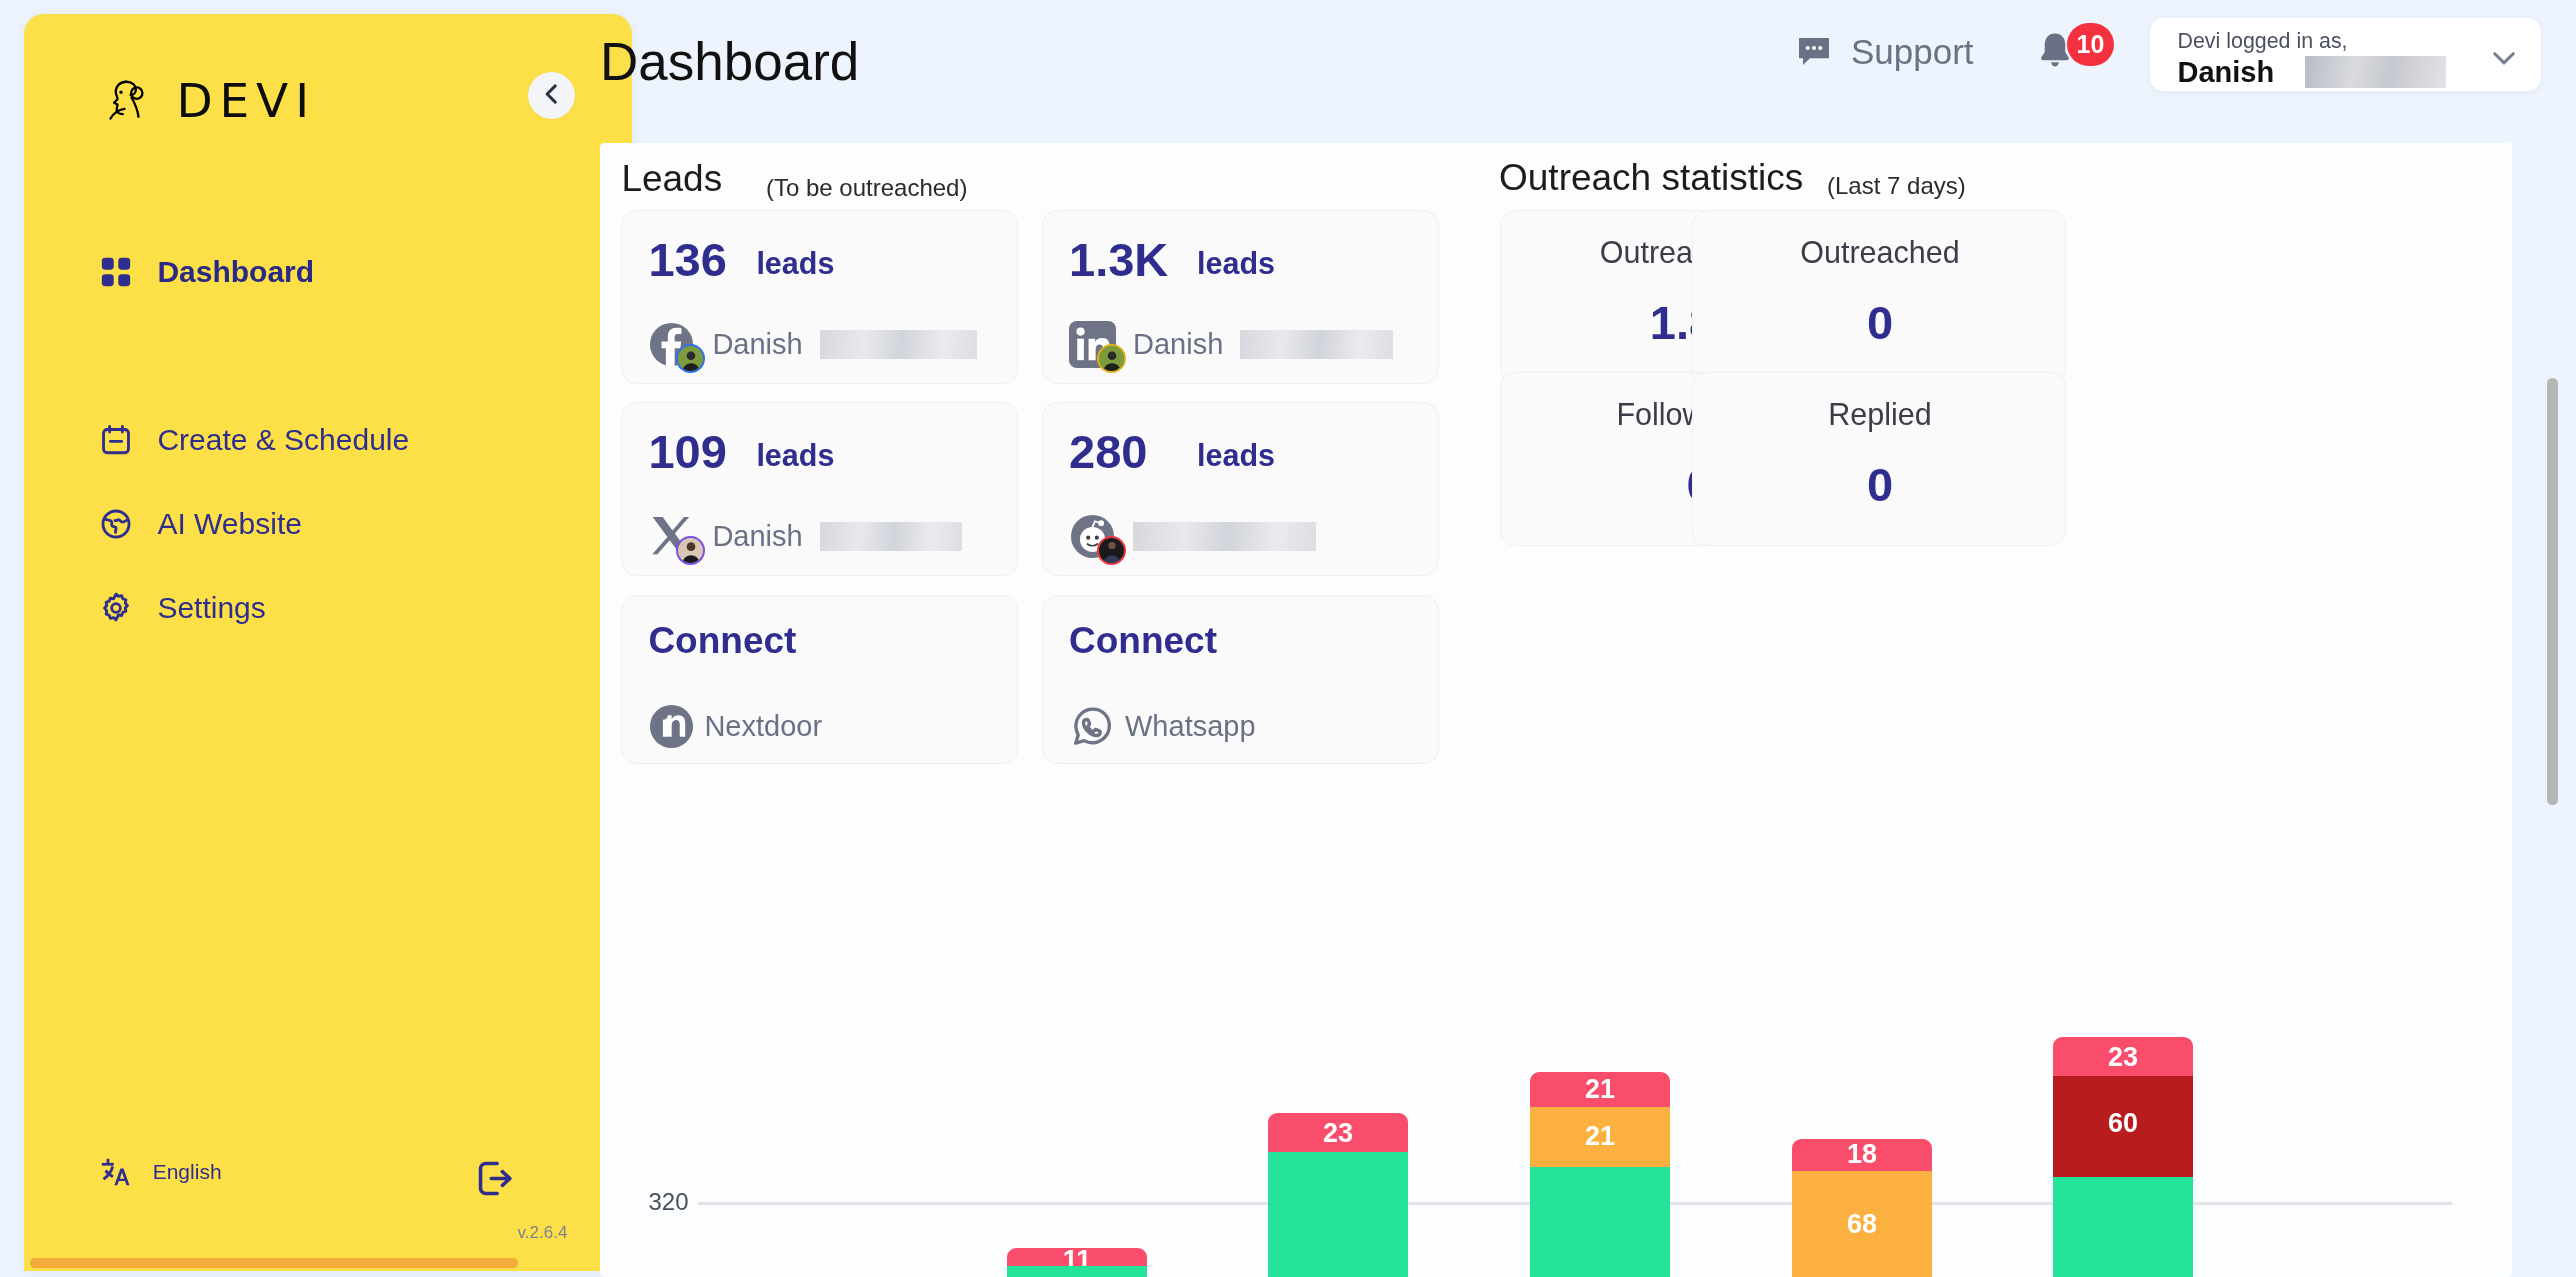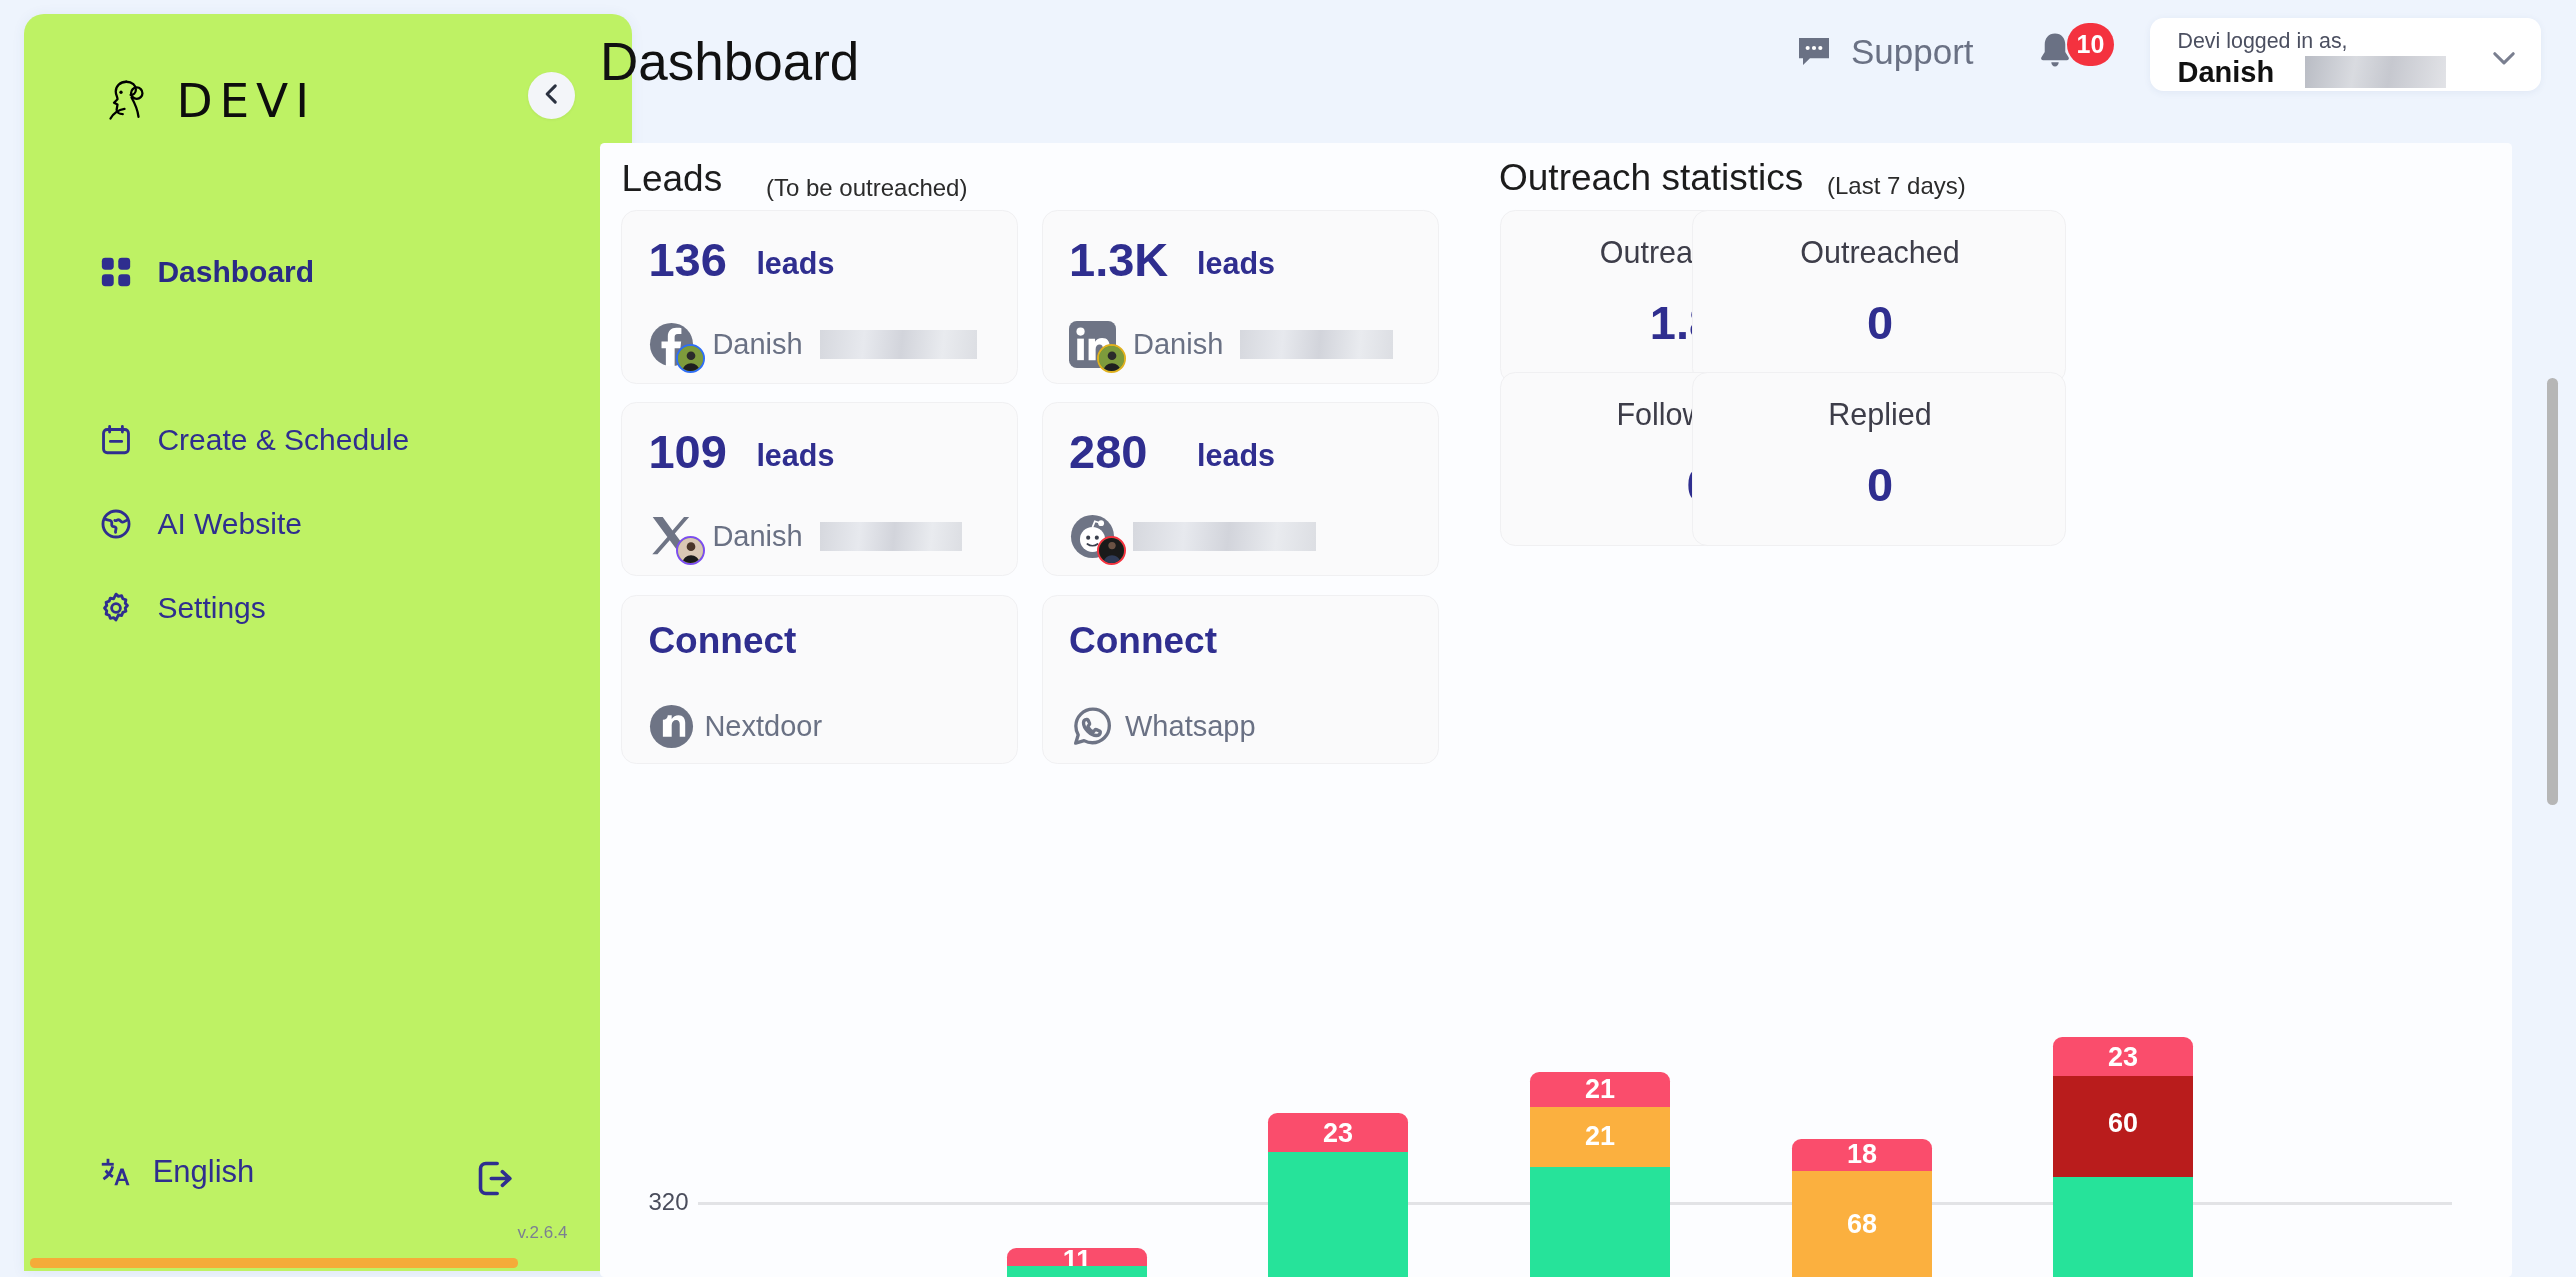--- a/index.html
+++ b/index.html
@@ -7,40 +7,40 @@
   body {
     font-family:"Liberation Sans", sans-serif;
     background:#eef4fd;
     position:relative;
   }
 
   
   #sidebar {
     position:absolute; left:24.4px; top:13.7px;
     width:608px; height:1257px;
-    background:#bef264;
+    background:#fde047;
     border-radius:20px 20px 0 0;
     box-shadow:0 1.5px 13.7px rgba(60,80,140,.07);
     overflow:hidden;
   }
   #logo-row { position:absolute; left:76px; top:59px; display:flex; align-items:center; gap:20px; }
   #logo-mark { width:56px; height:56px; }
   #logo-text { font-size:47px; letter-spacing:6.9px; font-weight:400; color:#0d0d0d;
                font-family:"DejaVu Sans", sans-serif; }
 
   .nav-item {
     position:absolute; left:73px; width:427px; height:47px;
     display:flex; align-items:center; gap:23px; cursor:pointer;
   }
   .nav-ico { width:37px; height:37px; display:flex; align-items:center; justify-content:center; flex:none; }
   .nav-lbl { font-size:30px; color:#2f2e8f; white-space:nowrap; }
   .nav-item.active .nav-lbl { font-weight:bold; color:#2a2a86; }
 
   #lang-row { position:absolute; left:73px; top:1140px; display:flex; align-items:center; gap:18.3px; cursor:pointer; }
-  #lang-lbl { font-size:31px; color:#2f2e8f; }
+  #lang-lbl { font-size:21px; color:#2f2e8f; }
   #logout-btn { position:absolute; left:449px; top:1143px; width:43px; height:43px; cursor:pointer; }
   #version { position:absolute; left:17px; top:1209px; width:526px; text-align:right;
              font-size:17px; color:#7b7f92; }
 
   #sidebar-hscroll {
     position:absolute; left:6.1px; bottom:3.1px; width:488px; height:9.2px;
     border-radius:4.6px; background:#f5ab39;
   }
 
   #collapse-btn {

